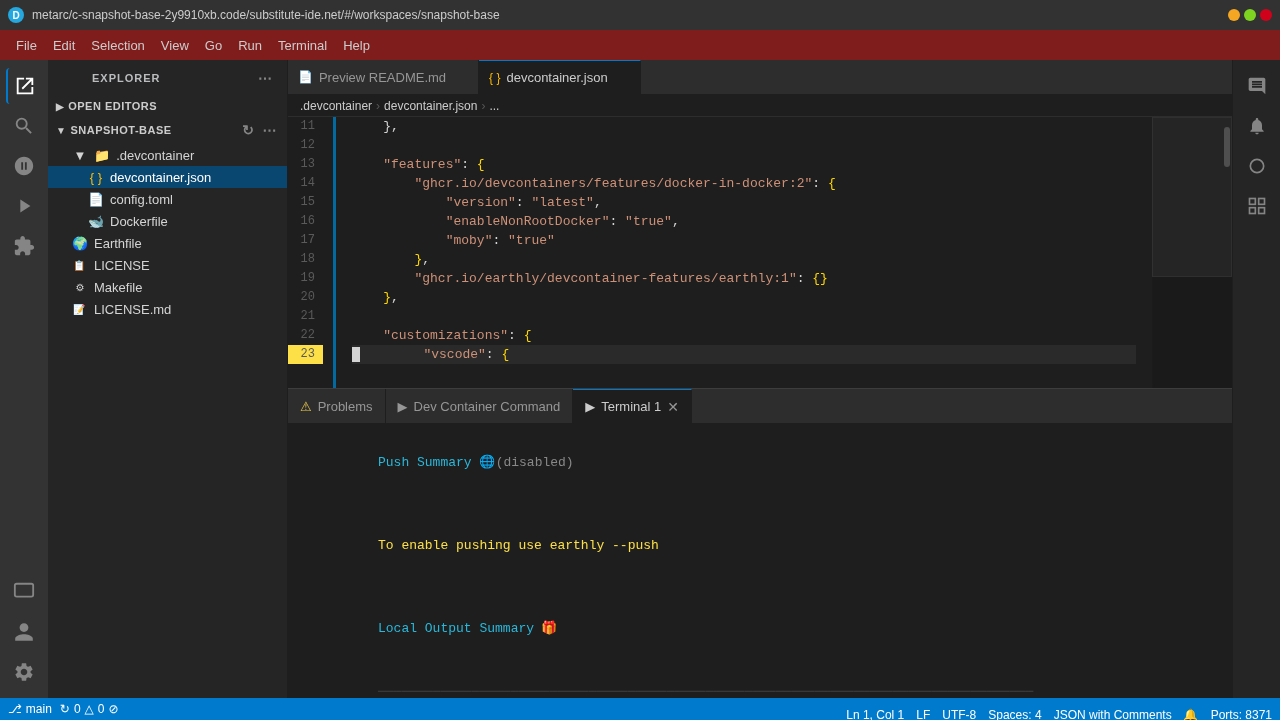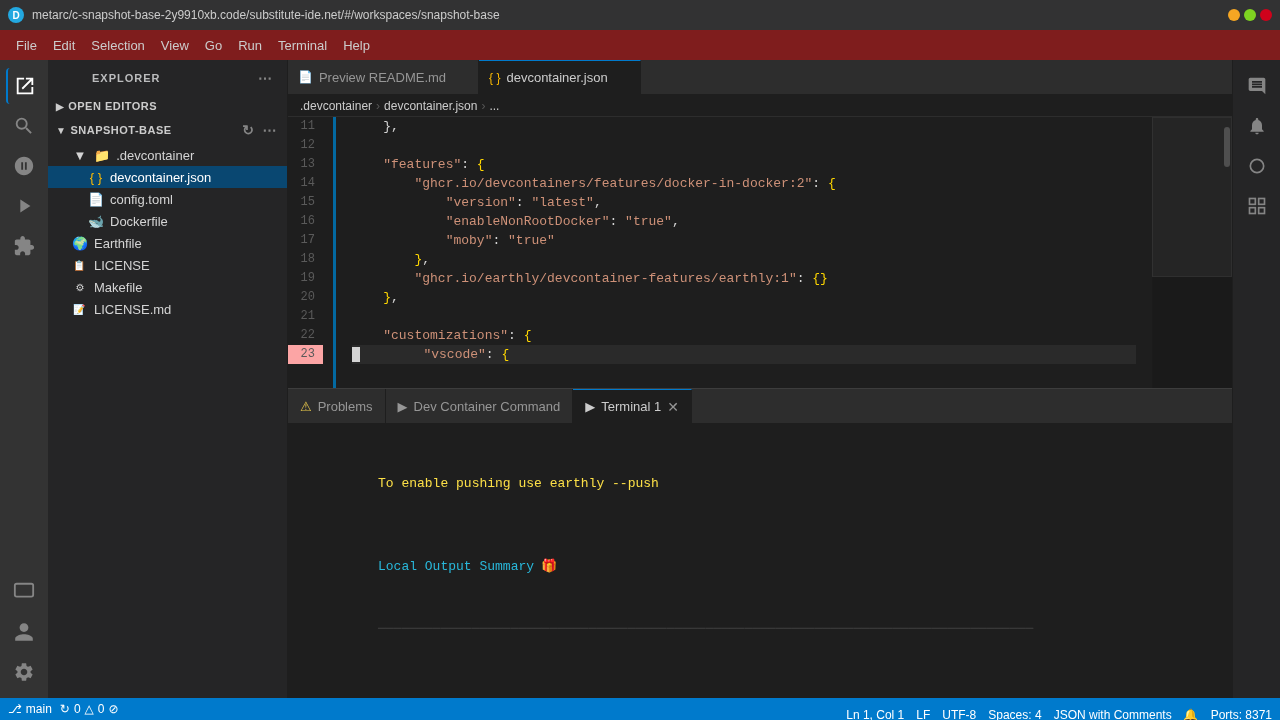--- a/index.html
+++ b/index.html
@@ -281,21 +281,21 @@
         <div class="ln">13</div>
         <div class="ln">14</div>
         <div class="ln">15</div>
         <div class="ln">16</div>
         <div class="ln">17</div>
         <div class="ln">18</div>
         <div class="ln">19</div>
         <div class="ln">20</div>
         <div class="ln">21</div>
         <div class="ln">22</div>
-        <div class="ln" style="background:#fca5a5;">23</div>
+        <div class="ln" style="background:#fde047;">23</div>
       </div>
       <div class="code-content">
         <div class="line">    <span class="punct">},</span></div>
         <div class="line"> </div>
         <div class="line">    <span class="string">"features"</span><span class="punct">:</span> <span class="brace">{</span></div>
         <div class="line">        <span class="string">"ghcr.io/devcontainers/features/docker-in-docker:2"</span><span class="punct">:</span> <span class="brace">{</span></div>
         <div class="line">            <span class="string">"version"</span><span class="punct">:</span> <span class="string">"latest"</span><span class="punct">,</span></div>
         <div class="line">            <span class="string">"enableNonRootDocker"</span><span class="punct">:</span> <span class="string">"true"</span><span class="punct">,</span></div>
         <div class="line">            <span class="string">"moby"</span><span class="punct">:</span> <span class="string">"true"</span></div>
         <div class="line">        <span class="brace">}</span><span class="punct">,</span></div>
@@ -328,20 +328,23 @@
           <span>Dev Container Command</span>
         </div>
         <div class="panel-tab active">
           <span>▶</span>
           <span>Terminal 1</span>
           <span class="panel-tab-close">✕</span>
         </div>
       </div>
 
       <div class="terminal">
+        <div class="terminal-line">
+          <span class="t-cyan">Push Summary </span><span>🌐</span><span class="t-disabled">(disabled)</span>
+        </div>
         <div class="terminal-line">&nbsp;</div>
         <div class="terminal-line">
           <span class="t-white">To enable pushing use earthly --push</span>
         </div>
         <div class="terminal-line">&nbsp;</div>
         <div class="terminal-line">
           <span class="t-cyan">Local Output Summary </span><span>🎁</span>
         </div>
         <div class="terminal-line">
           <span style="color:#444;">────────────────────────────────────────────────────────────────────────────────────</span>

